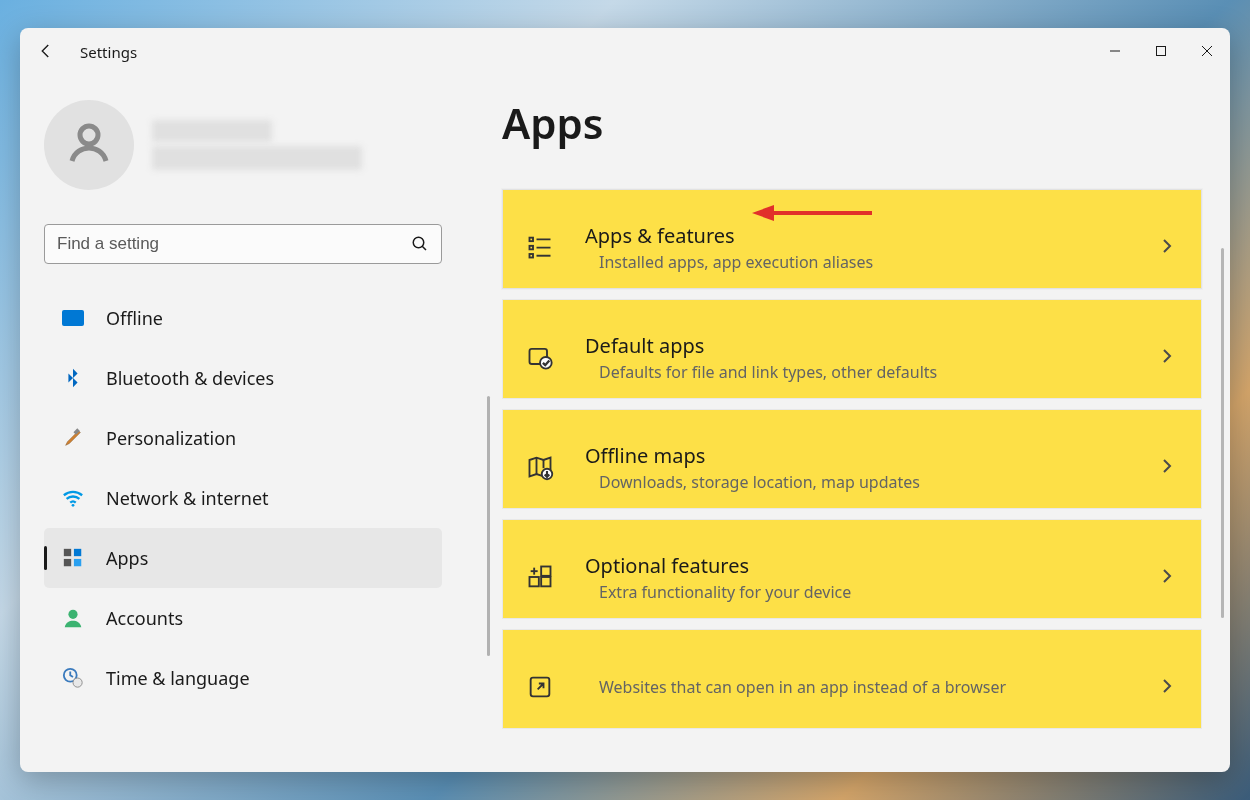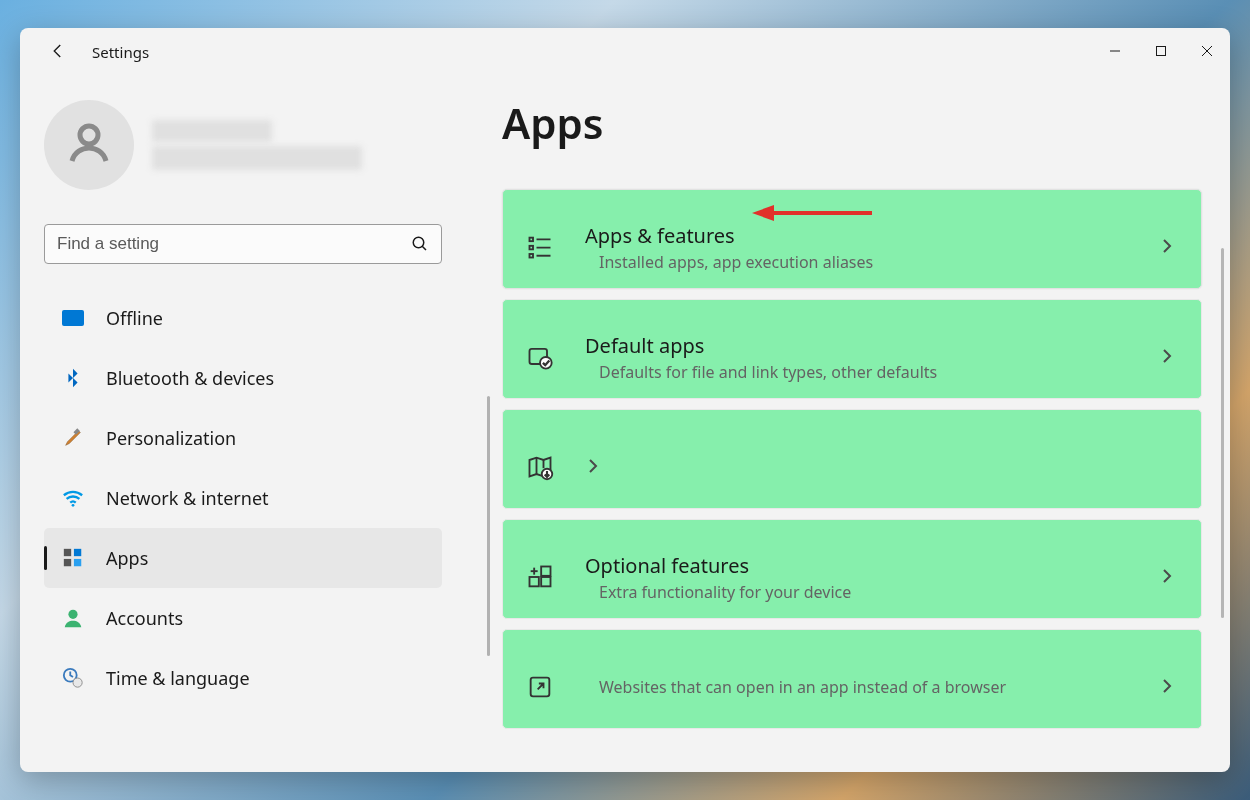--- a/index.html
+++ b/index.html
@@ -13,21 +13,21 @@
     top: 28px; left: 20px; right: 20px; bottom: 28px;
     background: #f3f3f3;
     border-radius: 8px;
     box-shadow: 0 8px 30px rgba(0,0,0,0.25);
     display: flex; flex-direction: column;
     overflow: hidden;
   }
   .titlebar {
     height: 48px;
     display: flex; align-items: center;
-    padding-left: 18px;
+    padding-left: 6px;
   }
   .back-btn {
     width: 40px; height: 40px; display:flex;align-items:center;justify-content:center;
     border:none;background:transparent;border-radius:4px;
   }
   .back-btn svg { width: 18px; height: 18px; stroke:#1a1a1a; stroke-width:1.8; fill:none; }
   .app-title { font-size: 15px; color:#1a1a1a; margin-left: 14px; }
   .win-controls { margin-left:auto; display:flex; }
   .win-btn { width:46px; height:48px; display:flex;align-items:center;justify-content:center; background:transparent;border:none; }
   .win-btn svg { width:12px; height:12px; stroke:#1a1a1a; stroke-width:1; fill:none; }
@@ -78,21 +78,21 @@
   
   .side-scroll{
     position:absolute; right:0; top:320px; width:3px; height:260px; background:#b1b1b1;border-radius:2px;
   }
   .main{
     flex:1; padding: 18px 28px 0 12px; position:relative; overflow:hidden;
   }
   .page-title{ font-size:42px; font-weight:600; color:#1a1a1a; margin-bottom: 38px;}
   .cards{display:flex;flex-direction:column;gap:10px; position:relative;}
   .card{
-    background:#86efac;border:1px solid #e8e8e8;border-radius:5px;
+    background:#fde047;border:1px solid #e8e8e8;border-radius:0;
     height:100px;
     display:flex;align-items:center;
     padding:16px 22px 0 22px;
     gap: 30px;
   }
   .card.first{border-color:#e2e2e2;box-shadow:0 0 0 1px rgba(0,0,0,0.02);}
   .card-icon{width:30px;height:30px;display:flex;align-items:center;justify-content:center;flex-shrink:0;}
   .card-icon svg{width:28px;height:28px;stroke:#333;stroke-width:1.6;fill:none;}
   .card-text{display:flex;flex-direction:column;gap:2px;flex:1;}
   .card-title{font-size:20px;color:#1a1a1a;font-weight:400;}
@@ -300,20 +300,24 @@
         <div class="card">
           <span class="card-icon">
             <svg viewBox="0 0 24 24">
                 <path d="M3 6l6-2 6 2 6-2v14l-6 2-6-2-6 2V6z"></path>
                 <line x1="9" y1="4" x2="9" y2="18"></line>
                 <line x1="15" y1="6" x2="15" y2="13"></line>
                 <circle cx="18" cy="18" r="4.5" fill="#fdfdfd"></circle>
                 <path d="M18 15.5v5M16 18.5l2 2 2-2" stroke-width="1.8"></path>
               </svg>
           </span>
+          <div class="card-text">
+            <span class="card-title">Offline maps</span>
+            <span class="card-sub">Downloads, storage location, map updates</span>
+          </div>
           <span class="chev"><svg viewBox="0 0 16 16">
                 <path d="M5 2l6 6-6 6"></path>
               </svg></span>
         </div>
 
         <div class="card">
           <span class="card-icon">
             <svg viewBox="0 0 24 24">
                 <rect x="3" y="12" width="8" height="8"></rect>
                 <rect x="13" y="12" width="8" height="8"></rect>

